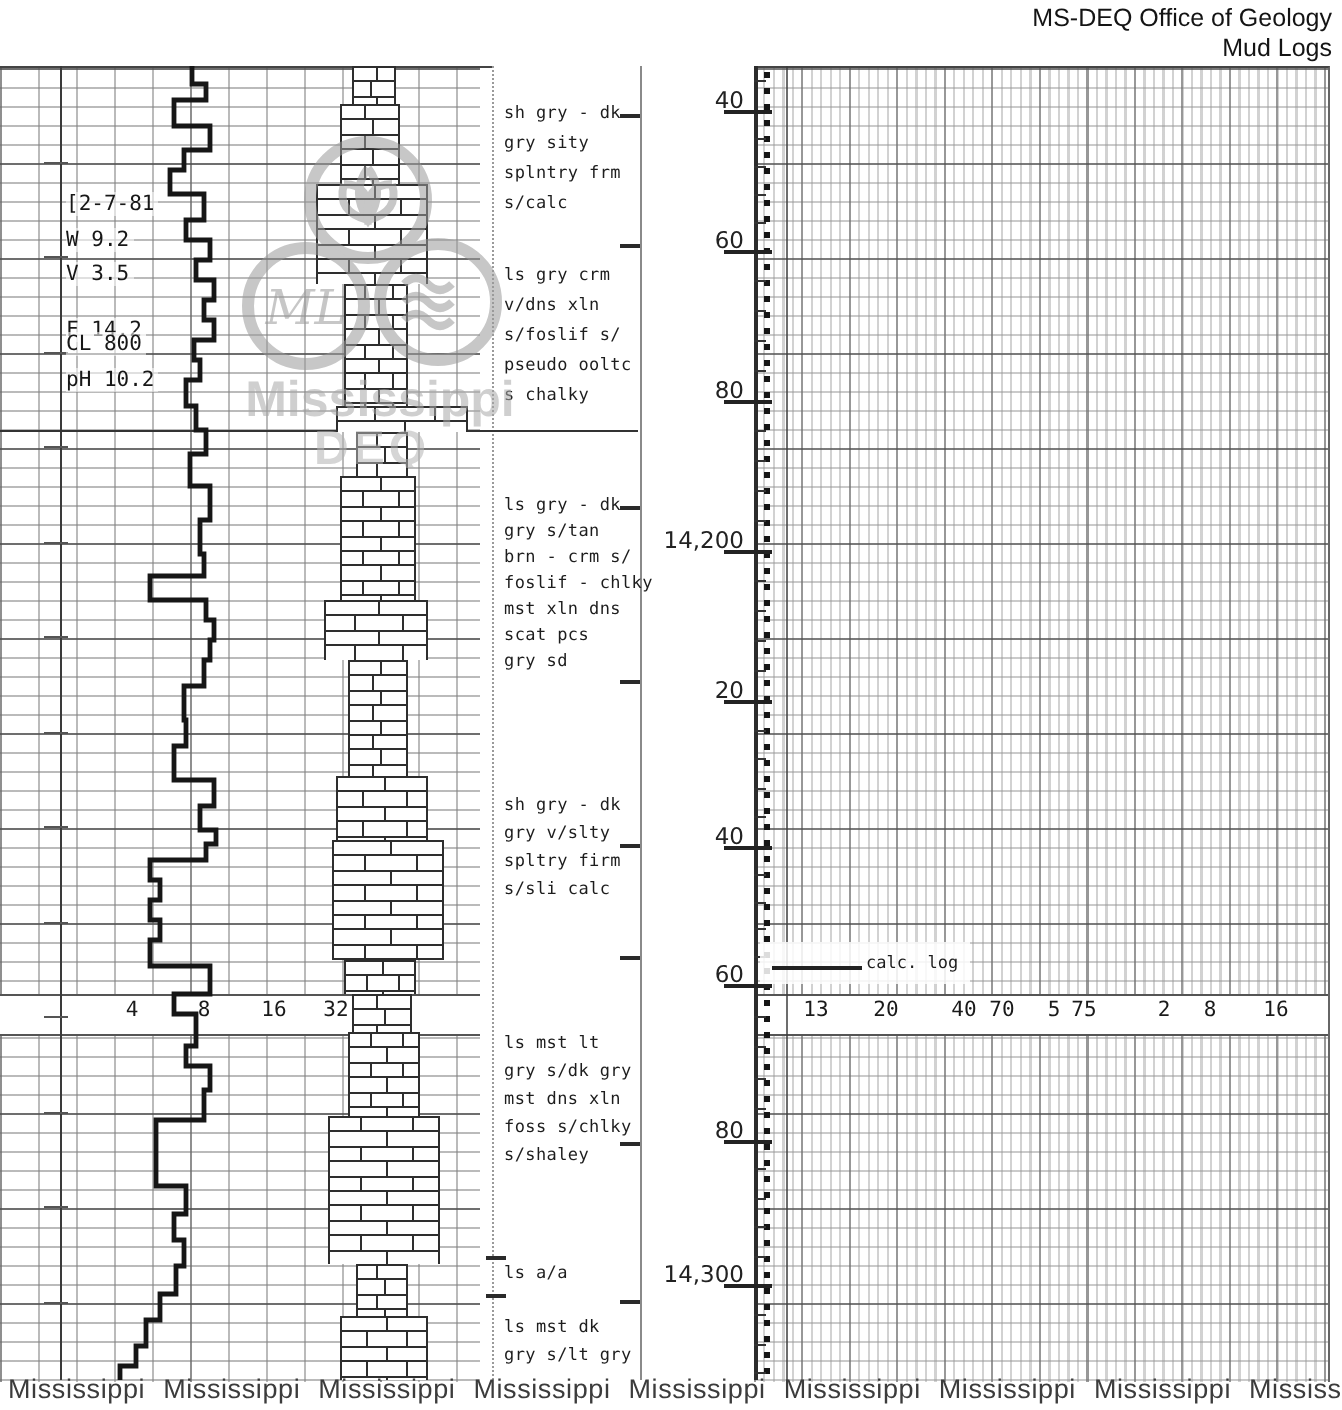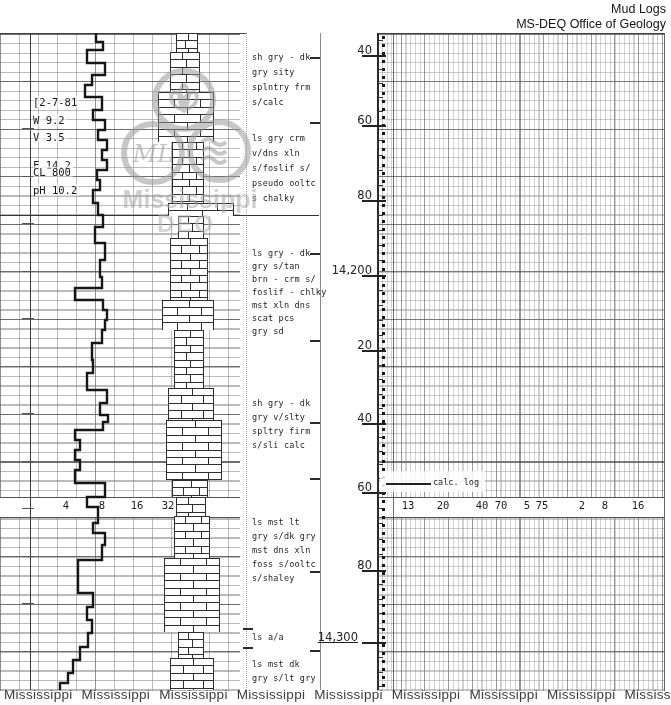--- a/index.html
+++ b/index.html
@@ -64,22 +64,22 @@
   #footer-row span{font-size:13.5px;color:#3c3c3c;letter-spacing:.3px;}
   svg{display:block;}
   #curve-svg{left:0;top:0;pointer-events:none;}
 </style>
 </head>
 <body>
 
 <div id="page">
 
   <div class="abs" id="hdr-right">
+    <div>MS-DEQ Office of Geology</div>
     <div>Mud Logs</div>
-    <div>MS-DEQ Office of Geology</div>
   </div>
 
   <div class="abs" id="left-grid">
     <div class="band"></div>
   </div>
 
   <div class="abs" id="right-grid">
     <div class="band"></div>
   </div>
   <div class="abs" id="top-line-mid"></div>
@@ -106,21 +106,21 @@
 mst xln dns
 scat pcs
 gry sd</div>
       <div class="desc-block" style="top: 396px; line-height: 14px;">sh gry - dk
 gry v/slty
 spltry firm
 s/sli calc</div>
       <div class="desc-block" style="top: 515px; line-height: 14px;">ls mst lt
 gry s/dk gry
 mst dns xln
-foss s/ooltc
+foss s/chlky
 s/shaley</div>
       <div class="desc-block" style="top: 630px; line-height: 14px;">ls a/a</div>
       <div class="desc-block" style="top: 657px; line-height: 14px;">ls mst dk
 gry s/lt gry</div>
       <div class="tickR" style="left: 310px; top: 57px;"></div>
       <div class="tickR" style="left: 310px; top: 122px;"></div>
       <div class="tickR" style="left: 310px; top: 253px;"></div>
       <div class="tickR" style="left: 310px; top: 340px;"></div>
       <div class="tickR" style="left: 310px; top: 422px;"></div>
       <div class="tickR" style="left: 310px; top: 478px;"></div>
@@ -141,21 +141,21 @@
       <div class="depth-label" style="left: 314px; top: 263px;">14,200</div>
       <div class="tick-major" style="left: 362px; top: 275px;"></div>
       <div class="depth-label" style="left: 314px; top: 338px;">20</div>
       <div class="tick-major" style="left: 362px; top: 350px;"></div>
       <div class="depth-label" style="left: 314px; top: 411px;">40</div>
       <div class="tick-major" style="left: 362px; top: 423px;"></div>
       <div class="depth-label" style="left: 314px; top: 480px;">60</div>
       <div class="tick-major" style="left: 362px; top: 492px;"></div>
       <div class="depth-label" style="left: 314px; top: 558px;">80</div>
       <div class="tick-major" style="left: 362px; top: 570px;"></div>
-      <div class="depth-label" style="left: 300px; top: 630px; text-decoration: underline;">14,300</div>
+      <div class="depth-label" style="left: 314px; top: 630px;">14,300</div>
       <div class="tick-major" style="left: 362px; top: 642px;"></div>
       <div class="tick-minor" style="left: 377px; top: 69px;"></div>
       <div class="tick-minor" style="left: 377px; top: 83px;"></div>
       <div class="tick-minor" style="left: 377px; top: 97px;"></div>
       <div class="tick-minor" style="left: 377px; top: 111px;"></div>
       <div class="tick-minor" style="left: 377px; top: 140px;"></div>
       <div class="tick-minor" style="left: 377px; top: 155px;"></div>
       <div class="tick-minor" style="left: 377px; top: 170px;"></div>
       <div class="tick-minor" style="left: 377px; top: 185px;"></div>
       <div class="tick-minor" style="left: 377px; top: 215px;"></div>

